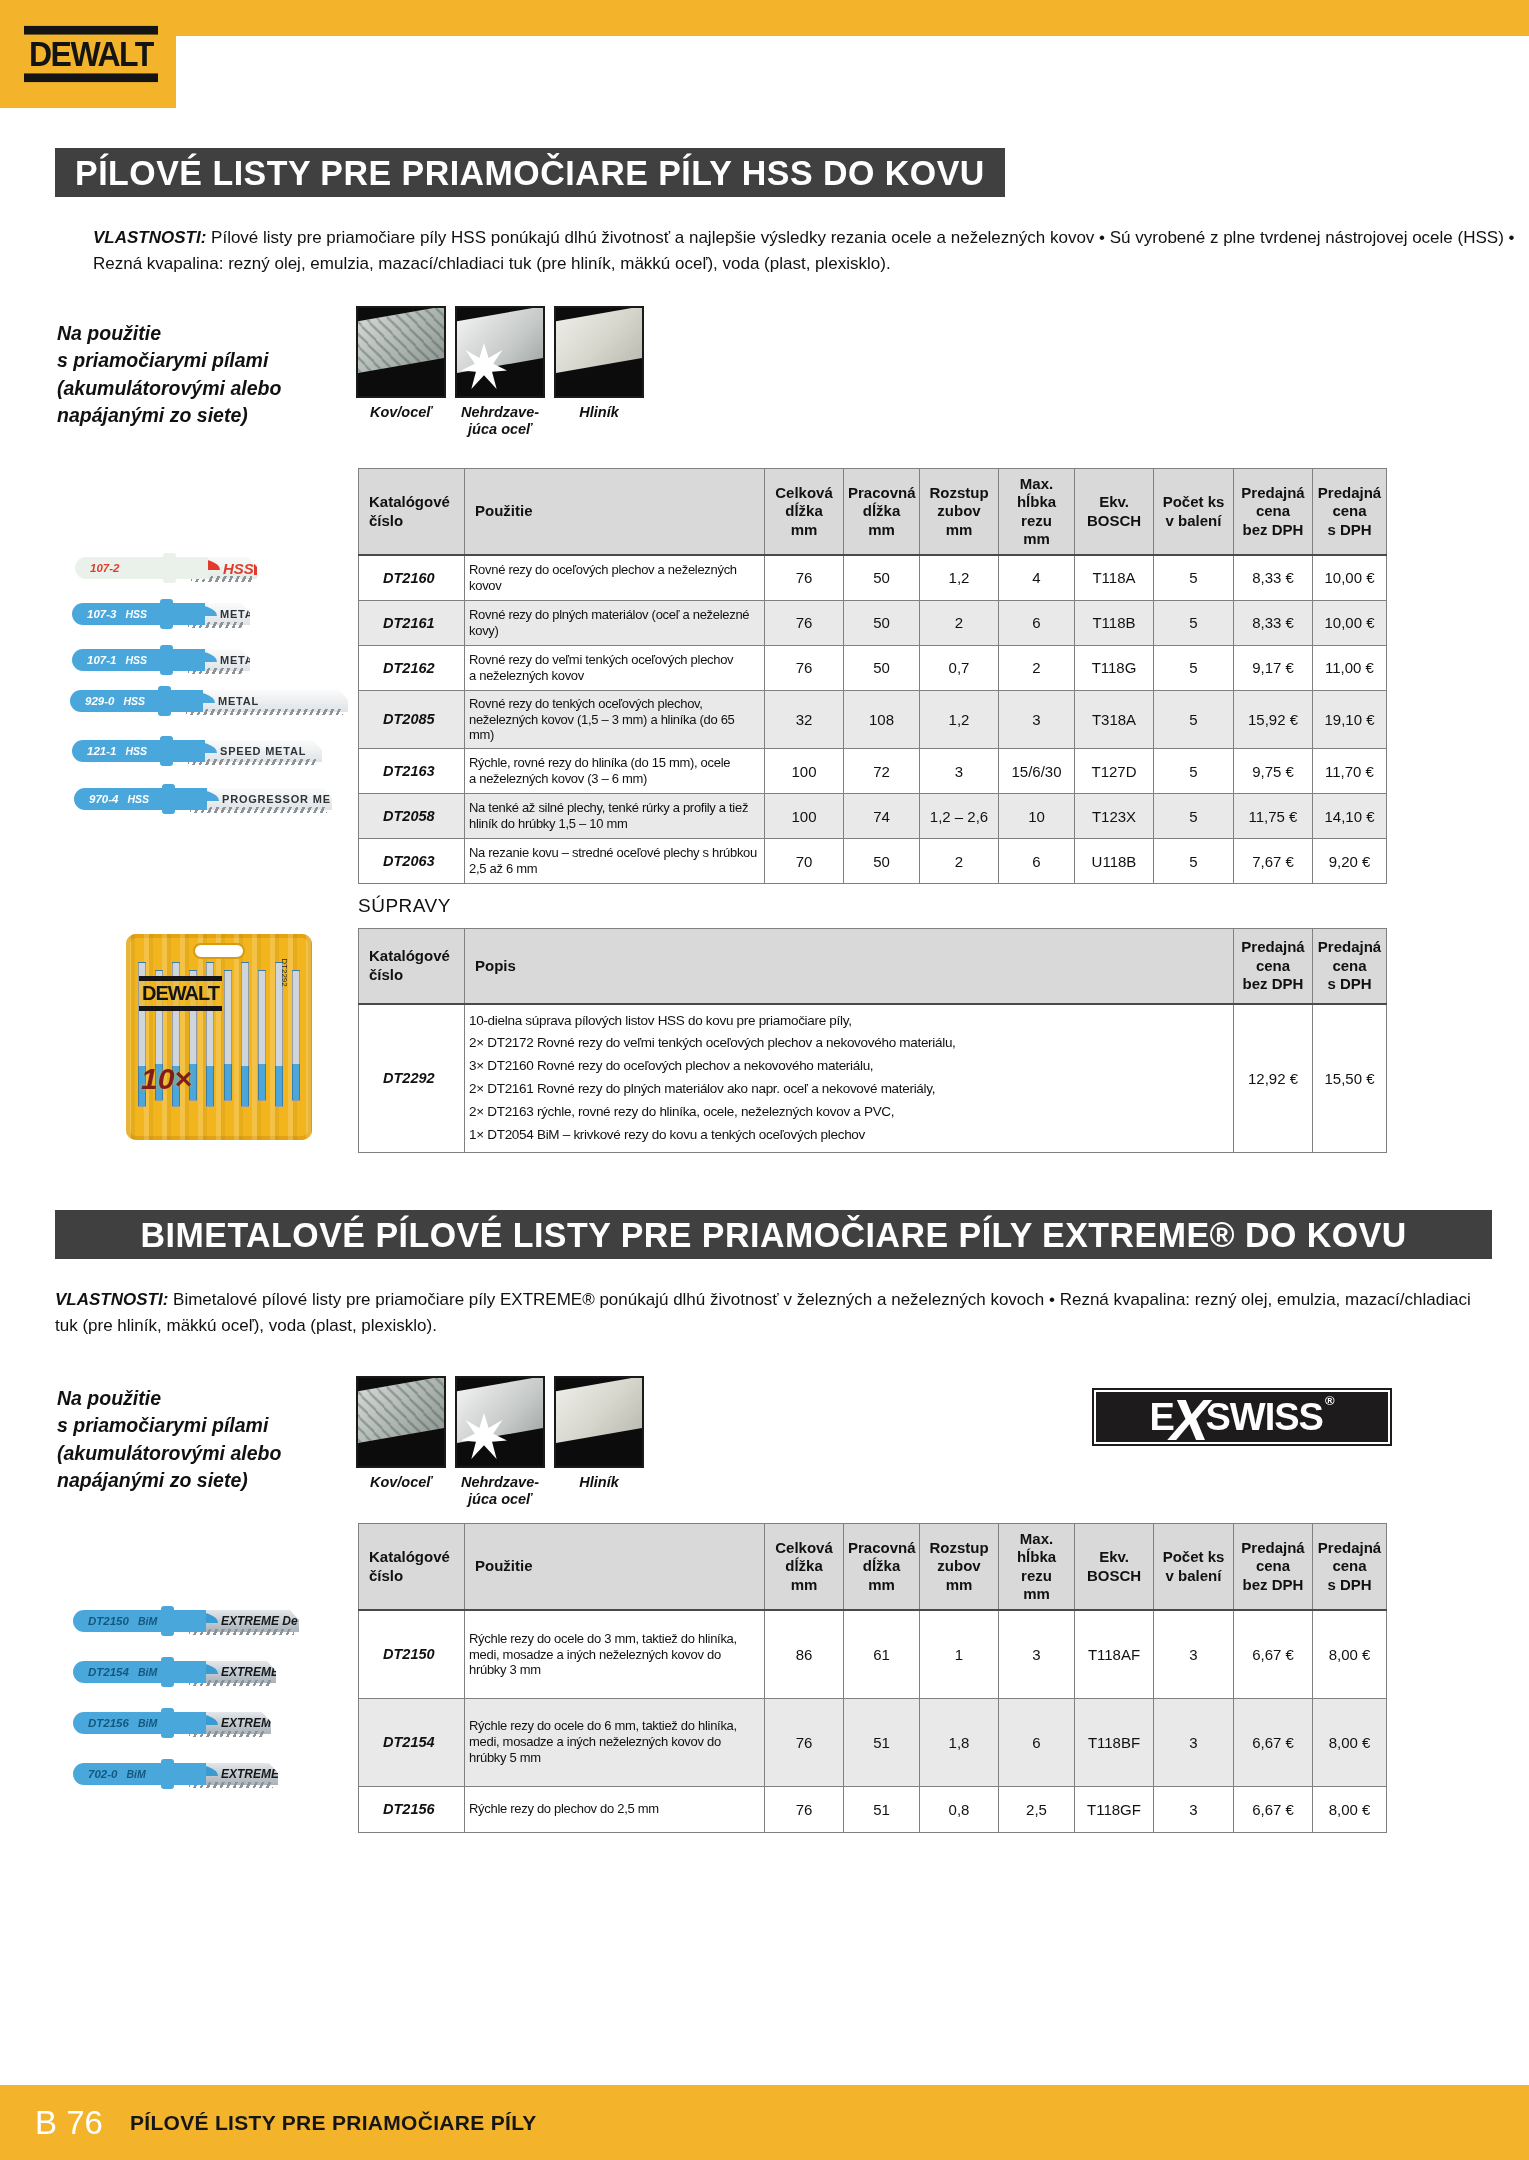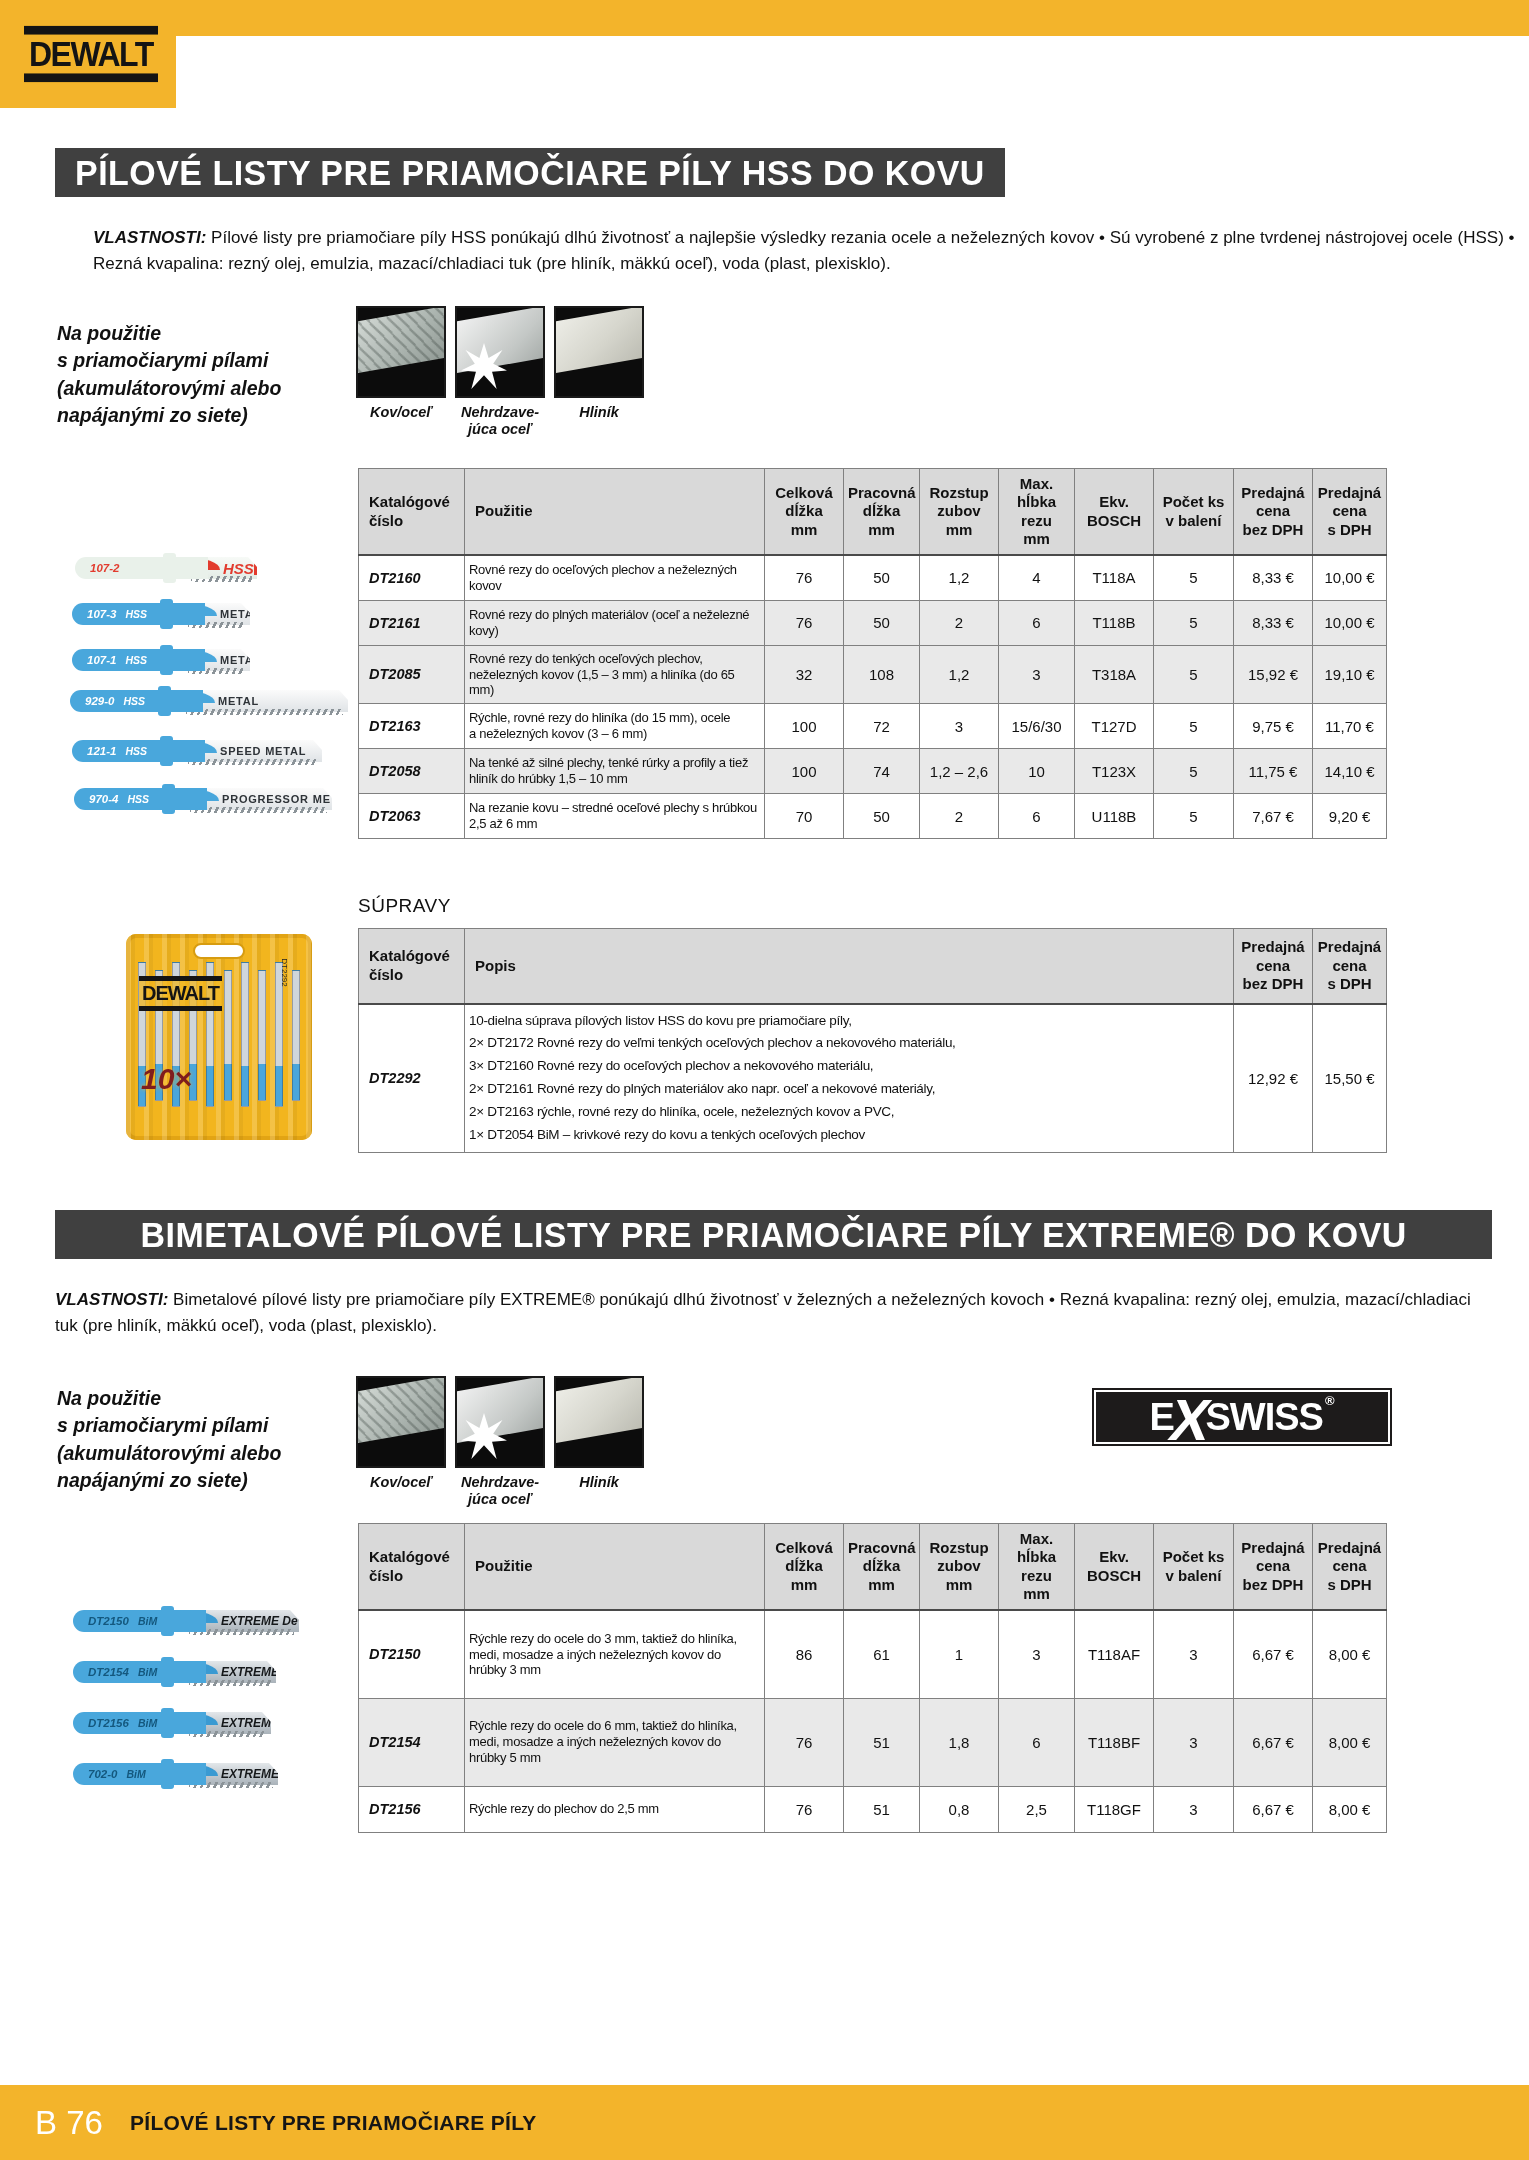--- a/index.html
+++ b/index.html
@@ -48,21 +48,21 @@
 
   
   table.cat-table{position:absolute;left:358px;border-collapse:collapse;table-layout:fixed;
         width:1028px;background:#fff;border:1px solid #4d4d4d;}
   .cat-table th{background:#D9D9D9;font-size:15px;font-weight:bold;border:1px solid #808080;
         border-bottom:2px solid #4a4a4a;padding:6px 4px;line-height:1.22;white-space:pre-line;
         vertical-align:middle;text-align:center;color:#111;}
   .cat-table th.left{text-align:left;padding-left:10px;}
   .cat-table td{border:1px solid #808080;font-size:15px;text-align:center;vertical-align:middle;
         padding:5px 6px;color:#111;}
-  .cat-table td.cat{font-weight:bold;font-style:italic;text-align:left;padding-left:10px;font-size:14.5px;}
+  .cat-table td.cat{font-weight:bold;font-style:italic;text-align:left;padding-left:24px;font-size:14.5px;}
   .cat-table td.use{text-align:left;font-size:13px;line-height:1.22;white-space:pre-line;
         padding-left:4px;padding-right:3px;letter-spacing:-0.3px;}
   .cat-table tr.alt td{background:#E9E9E9;}
   .t1{top:468px;} .t2{top:928px;} .t3{top:1523px;}
   .t1 thead tr,.t3 thead tr{height:72px;}
   .t2 thead tr{height:75px;}
   .t1 tbody tr{height:45px;}
   .t2 tbody tr{height:143px;}
   .t2 td.use{font-size:13.5px;line-height:1.7;}
   .t3 tbody tr:nth-child(1),.t3 tbody tr:nth-child(2){height:88px;}
@@ -244,20 +244,33 @@
 kovy)</td>
           <td>76</td>
           <td>50</td>
           <td>2</td>
           <td>6</td>
           <td>T118B</td>
           <td>5</td>
           <td>8,33 €</td>
           <td>10,00 €</td>
         </tr>
+        <tr>
+          <td class="cat">DT2162</td>
+          <td class="use">Rovné rezy do veľmi tenkých oceľových plechov
+a neželezných kovov</td>
+          <td>76</td>
+          <td>50</td>
+          <td>0,7</td>
+          <td>2</td>
+          <td>T118G</td>
+          <td>5</td>
+          <td>9,17 €</td>
+          <td>11,00 €</td>
+        </tr>
         <tr class="alt">
           <td class="cat">DT2085</td>
           <td class="use">Rovné rezy do tenkých oceľových plechov,
 neželezných kovov (1,5 – 3 mm) a hliníka (do 65 mm)</td>
           <td>32</td>
           <td>108</td>
           <td>1,2</td>
           <td>3</td>
           <td>T318A</td>
           <td>5</td>

